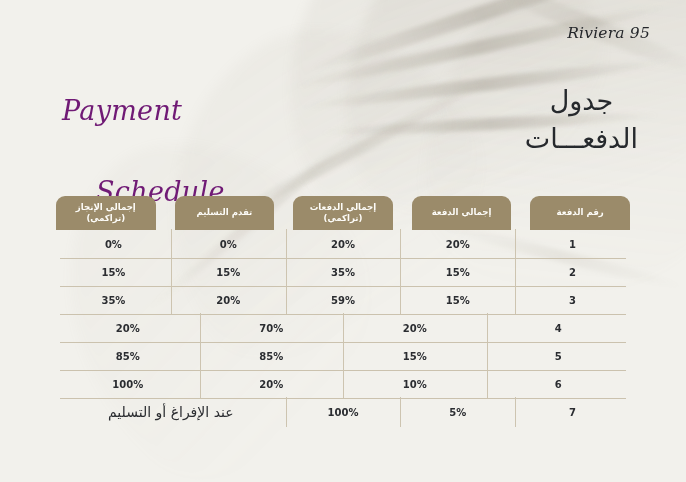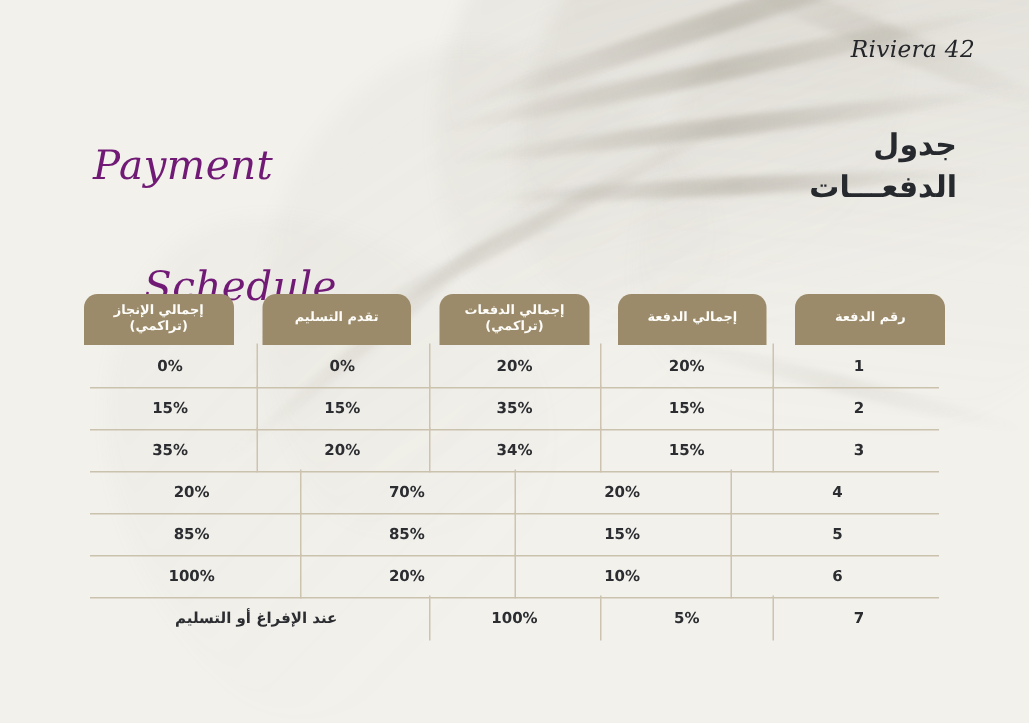--- a/index.html
+++ b/index.html
@@ -66,24 +66,24 @@
     color: #701a75;
     letter-spacing: .3px;
   }
   .title-en .l2 { display: block; padding-left: 34px; margin-top: 44px; }
 
   .title-ar {
     position: absolute;
     right: 48px;
     top: 82px;
     z-index: 3;
-    text-align: right;
+    text-align: center;
     direction: rtl;
-    font-size: 20px;
-    font-weight: 700;
+    font-size: 27px;
+    font-weight: 400;
     line-height: 1.42;
     color: #26292d;
   }
   .title-ar .l2 { display: block; }
 
   
   .table-zone {
     position: absolute;
     left: 56px;
     top: 196px;
@@ -150,22 +150,22 @@
     position: absolute;
     left: 0;
     top: -1px;
     bottom: -1px;
     width: 1px;
     background: #cdc4b0;
   }
   .cell.merged {
     flex: 2 2 0;
     direction: rtl;
-    font-size: 10px;
-    font-weight: 700;
+    font-size: 14px;
+    font-weight: 400;
   }
 </style>
 </head>
 <body>
 
 <div class="bg-wrap">
   <div class="frond f1"></div>
   <div class="frond f2"></div>
   <div class="frond f3"></div>
   <div class="frond f4"></div>
@@ -173,21 +173,21 @@
   <div class="blade" style="top:6px;left:300px;width:360px;height:16px;transform:rotate(-18deg);"></div>
   <div class="blade" style="top:40px;left:290px;width:380px;height:14px;transform:rotate(-12deg);"></div>
   <div class="blade" style="top:78px;left:300px;width:370px;height:13px;transform:rotate(-7deg);"></div>
   <div class="blade" style="top:118px;left:320px;width:340px;height:12px;transform:rotate(-3deg);"></div>
   <div class="blade" style="top:150px;left:180px;width:330px;height:12px;transform:rotate(-28deg);opacity:.6;"></div>
   <div class="blade" style="top:210px;left:110px;width:300px;height:11px;transform:rotate(-40deg);opacity:.4;"></div>
   <div class="blade" style="top:16px;left:470px;width:240px;height:20px;transform:rotate(22deg);opacity:.5;"></div>
   <div class="blade" style="top:250px;left:430px;width:260px;height:12px;transform:rotate(14deg);opacity:.3;"></div>
 </div>
 
-<div class="logo">Riviera 42</div>
+<div class="logo">Riviera 95</div>
 
 <div class="title-en">
   <span class="l1">Payment</span>
   <span class="l2">Schedule</span>
 </div>
 
 <div class="title-ar">
   <span class="l1">جدول</span>
   <span class="l2">الدفعـــات</span>
 </div>
@@ -241,21 +241,21 @@
       <div class="cell">15%</div>
       <div class="cell">15%</div>
       <div class="cell">35%</div>
       <div class="cell">15%</div>
       <div class="cell">2</div>
     </div>
 
     <div class="data-row">
       <div class="cell">35%</div>
       <div class="cell">20%</div>
-      <div class="cell">34%</div>
+      <div class="cell">59%</div>
       <div class="cell">15%</div>
       <div class="cell">3</div>
     </div>
 
     <div class="data-row">
       <div class="cell">20%</div>
       <div class="cell">70%</div>
       <div class="cell">20%</div>
       <div class="cell">4</div>
     </div>

